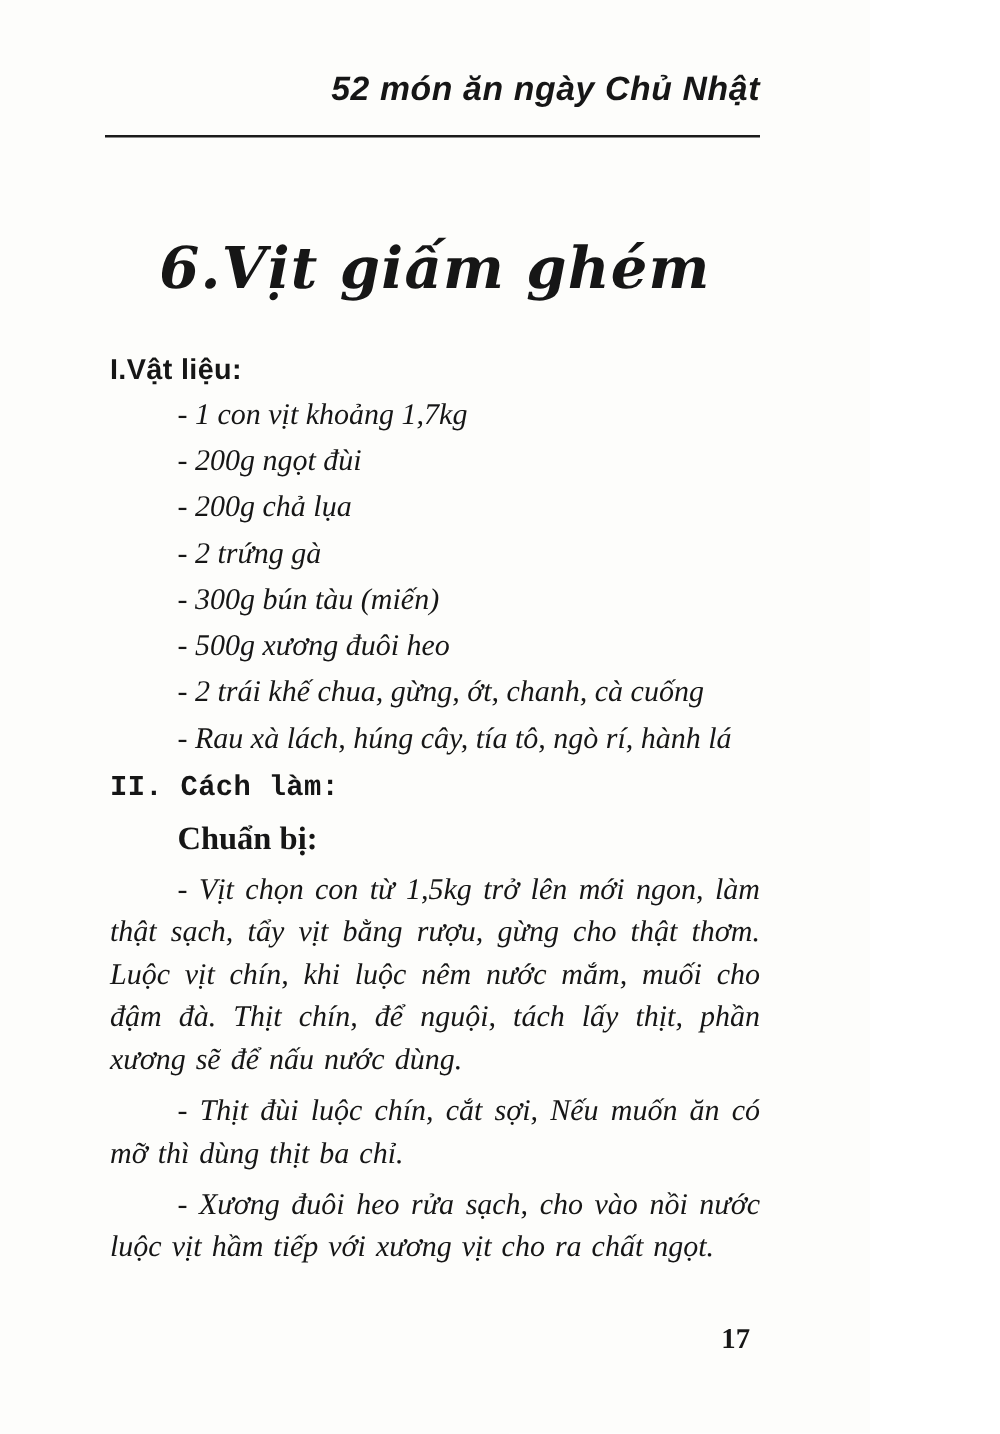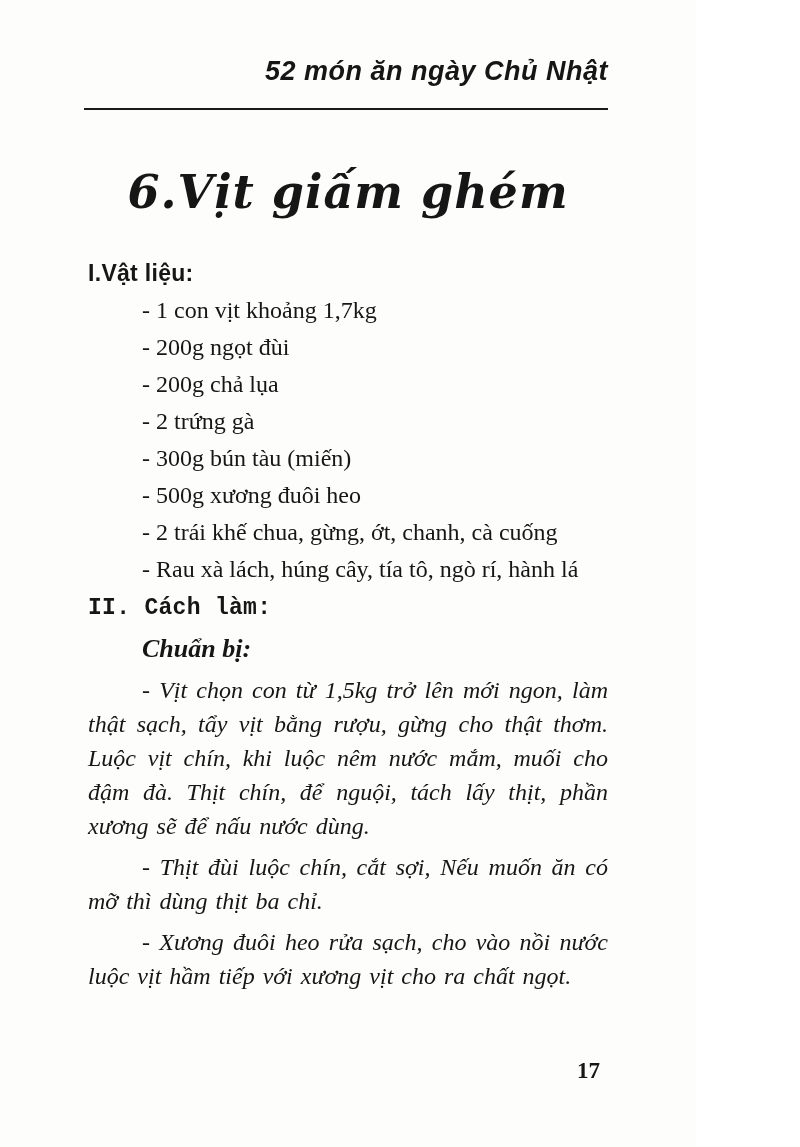--- a/index.html
+++ b/index.html
@@ -27,21 +27,21 @@
     letter-spacing: 0.5px;
     line-height: 34px;
   }
   .header-rule {
     margin: 20px 88px 0 84px;
     border: none;
     border-top: 2.5px solid #1b1b1b;
     height: 0;
   }
   .recipe-title {
-    margin-top: 52px;
+    margin-top: 74px;
     text-align: center;
     font-family: "DejaVu Serif", serif;
     font-style: italic;
     font-weight: bold;
     font-size: 46px;
     letter-spacing: 1px;
     line-height: 60px;
   }
   .section-heading {
     margin: 36px 88px 0 88px;
@@ -50,33 +50,33 @@
     font-size: 23px;
     line-height: 30px;
     letter-spacing: 0.3px;
   }
   .ingredients-list {
     list-style: none;
     margin: 4px 88px 0 142px;
     padding: 0;
     font-size: 24px;
     line-height: 37px;
+    font-style: italic;
   }
   .method-heading {
     margin: 4px 88px 0 88px;
     font-family: Liberation Mono, monospace;
     font-weight: bold;
     font-size: 23px;
     line-height: 32px;
     letter-spacing: 0.3px;
   }
   .prep-subheading {
     margin: 8px 88px 0 142px;
     font-family: "Liberation Serif", serif;
-    font-style: italic;
     font-weight: bold;
     font-size: 26px;
     line-height: 34px;
   }
   .method-paragraph {
     margin: 7px 88px 0 88px;
     text-align: justify;
     text-indent: 54px;
     font-size: 24px;
     line-height: 34px;

